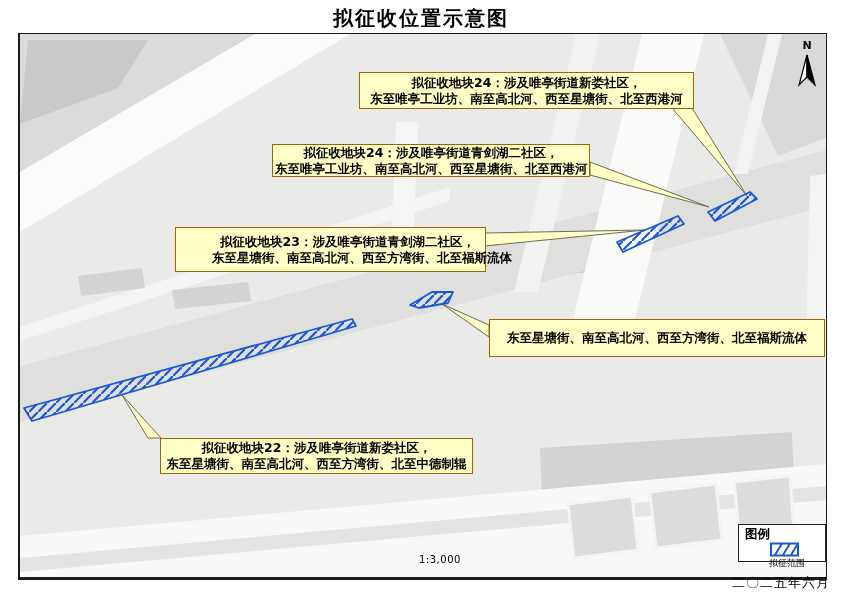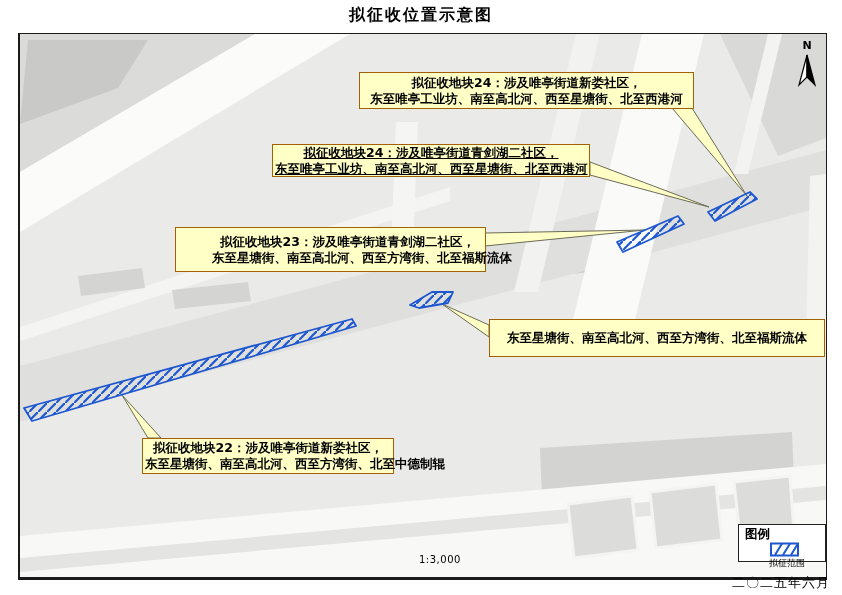--- a/index.html
+++ b/index.html
@@ -4,21 +4,21 @@
 <style>
   html,body{margin:0;padding:0;}
   body{
     width:842px;height:595px;position:relative;overflow:hidden;
     background:#ffffff;
     font-family:"DejaVu Sans","Liberation Sans",sans-serif;
     color:#000;
   }
   .page-title{
     position:absolute;top:5px;left:0;width:100%;
-    text-align:center;font-size:16px;font-weight:bold;letter-spacing:2px;
+    text-align:center;font-size:20px;font-weight:bold;letter-spacing:2px;
   }
   .map-frame{
     position:absolute;left:18px;top:33px;width:806px;height:543px;
     border:1px solid #1b1b1b;border-left-width:2px;border-bottom-width:3px;
     background:#EAEAE8;box-sizing:content-box;
   }
   .map-frame > svg{position:absolute;left:0;top:0;}
   .callout{
     position:absolute;background:#FFFFC6;border:1px solid #a16207;
     font-weight:bold;font-size:12.5px;line-height:16px;text-align:center;
@@ -100,35 +100,35 @@
       <polygon points="597,208 658,182 664,190 603,218"></polygon>
       <polygon points="688,178 730,158 737,165 695,187"></polygon>
     </g>
   </svg>
 
   <div class="callout" style="left:339px;top:38px;width:335px;height:37px;">
     <div>拟征收地块24：涉及唯亭街道新娄社区，</div>
     <div>东至唯亭工业坊、南至高北河、西至星塘街、北至西港河</div>
   </div>
 
-  <div class="callout" style="left:252px;top:110px;width:318px;height:33px;text-decoration:underline;">
+  <div class="callout" style="left:252px;top:110px;width:318px;height:33px;">
     <div>拟征收地块24：涉及唯亭街道青剑湖二社区，</div>
     <div>东至唯亭工业坊、南至高北河、西至星塘街、北至西港河</div>
   </div>
 
   <div class="callout" style="left:155px;top:193px;width:311px;height:45px;padding-left:36px;">
     <div>拟征收地块23：涉及唯亭街道青剑湖二社区，</div>
     <div>东至星塘街、南至高北河、西至方湾街、北至福斯流体</div>
   </div>
 
   <div class="callout" style="left:469px;top:285px;width:336px;height:38px;">
     <div>东至星塘街、南至高北河、西至方湾街、北至福斯流体</div>
   </div>
 
-  <div class="callout" style="left:122px;top:404px;width:252px;height:36px;">
+  <div class="callout" style="left:140px;top:404px;width:313px;height:36px;">
     <div>拟征收地块22：涉及唯亭街道新娄社区，</div>
     <div>东至星塘街、南至高北河、西至方湾街、北至中德制辊</div>
   </div>
 
   <div class="north">
     <div class="n-label">N</div>
     <svg width="28" height="40" viewBox="0 0 28 40">
       <polygon points="14,3 6,33 14,25" fill="#ffffff" stroke="#000" stroke-width="1.2"></polygon>
       <polygon points="14,3 22,33 14,25" fill="#000000" stroke="#000" stroke-width="1.2"></polygon>
     </svg>

